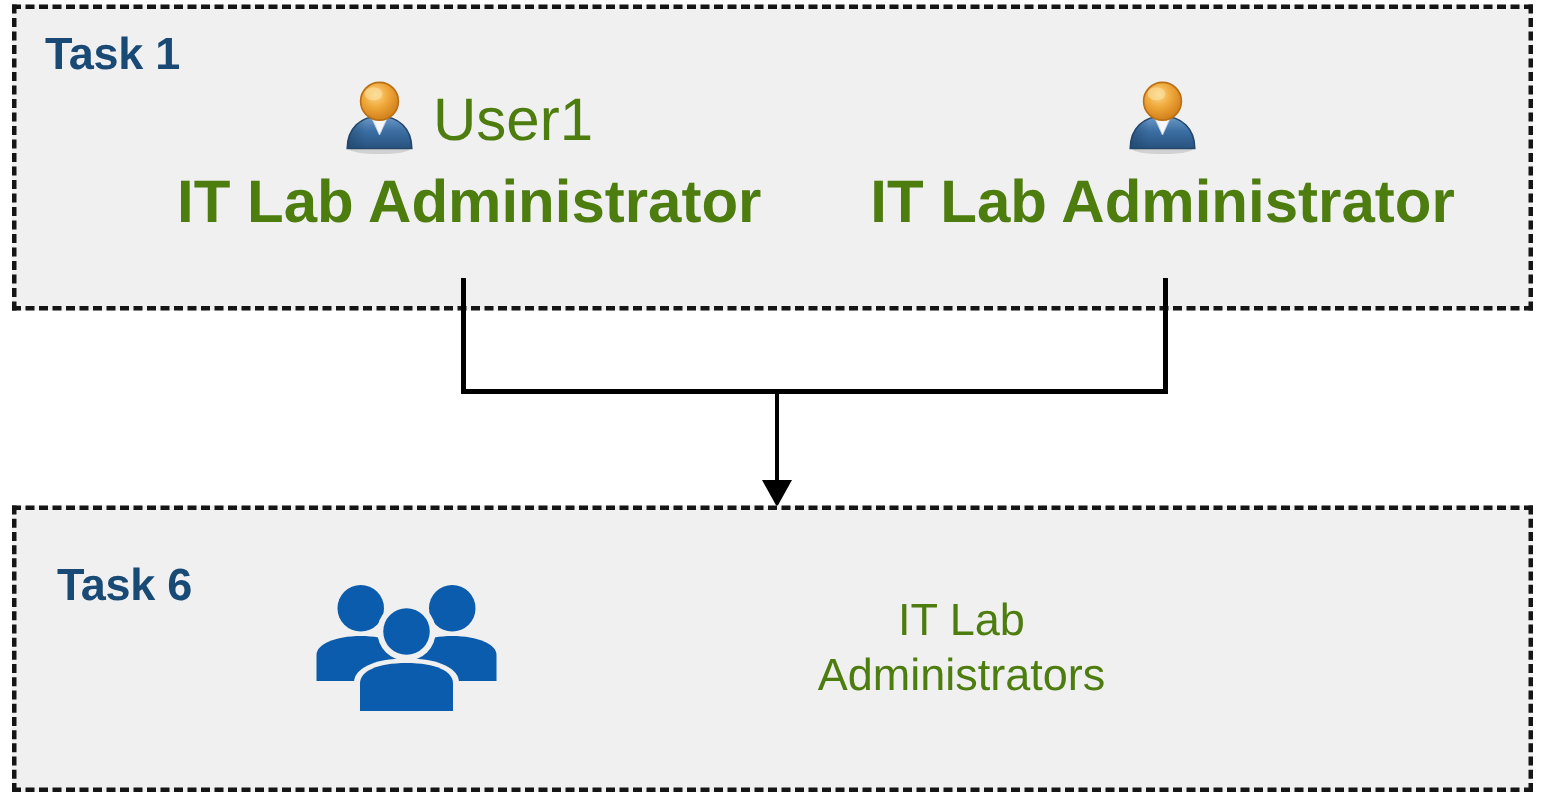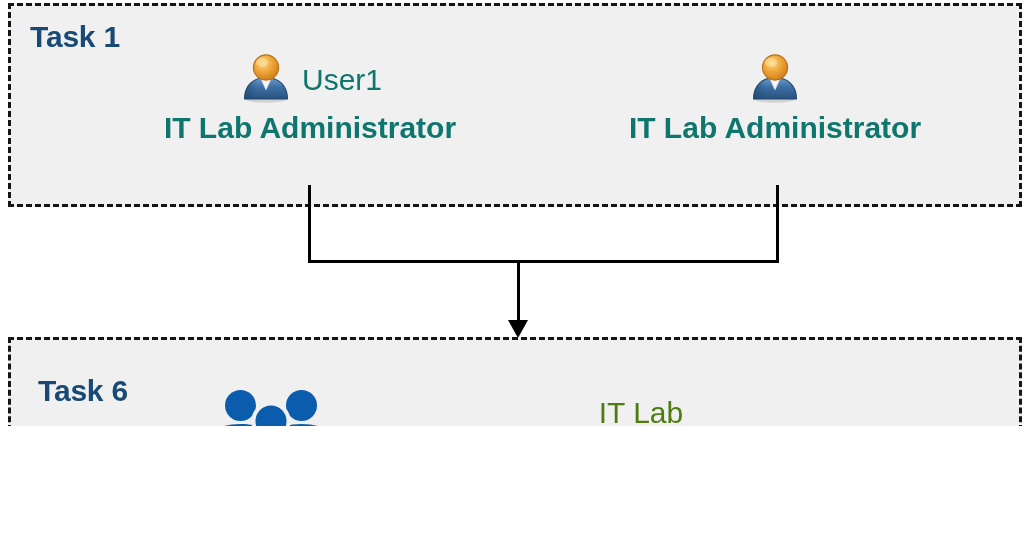--- a/index.html
+++ b/index.html
@@ -9,21 +9,21 @@
   }
   body {
     width: 1028px;
     height: 534px;
     font-family: "Liberation Sans", sans-serif;
     -webkit-font-smoothing: antialiased;
   }
   #canvas {
     position: relative;
     width: 1028px;
-    height: 426px;
+    height: 534px;
     overflow: hidden;
     background: #ffffff;
   }
 
   
   .task-box {
     position: absolute;
     background: #F0F0F0;
     border: 3px dashed #151515;
     box-sizing: border-box;
@@ -60,22 +60,22 @@
     white-space: nowrap;
   }
   .person-top {
     display: flex;
     align-items: center;
     justify-content: center;
     gap: 8px;
   }
   .person-name,
   .person-role {
-    font-size: 30px;
-    color: #0f766e;
+    font-size: 40px;
+    color: #4d7c0f;
     line-height: 1.22;
     font-weight: normal;
   }
   .person-role { margin-top: 2px; font-weight: bold; }
 
   #person-user1  { left: 118px; top: 52px; width: 384px; }
   #person-guest  { left: 580px; top: 52px; width: 390px; }
 
   .avatar-icon { display: block; }
 

